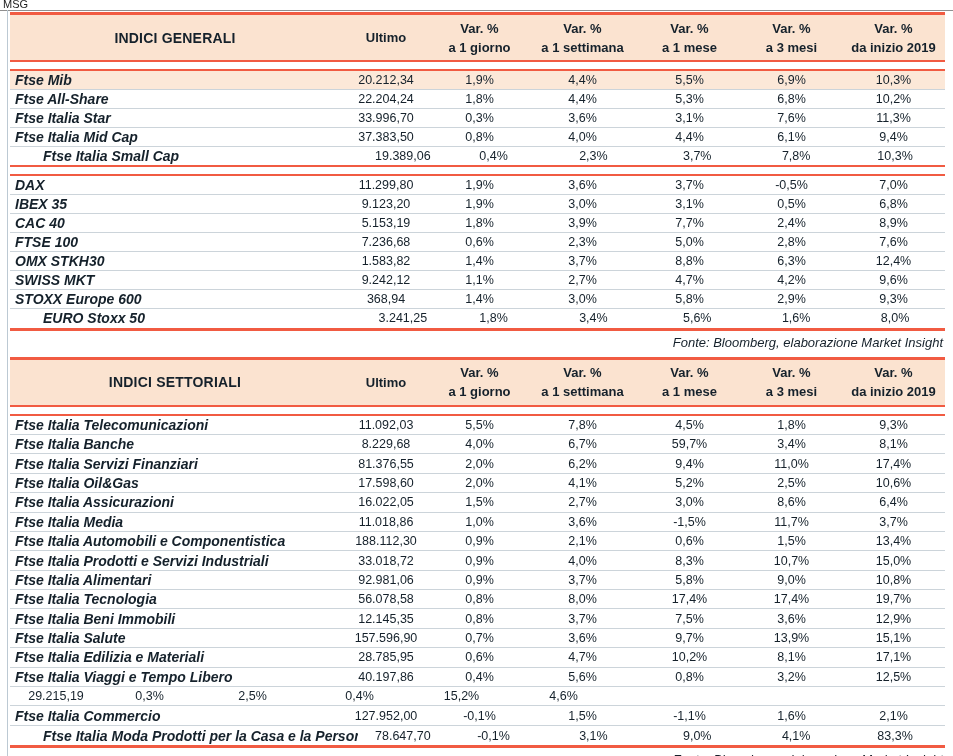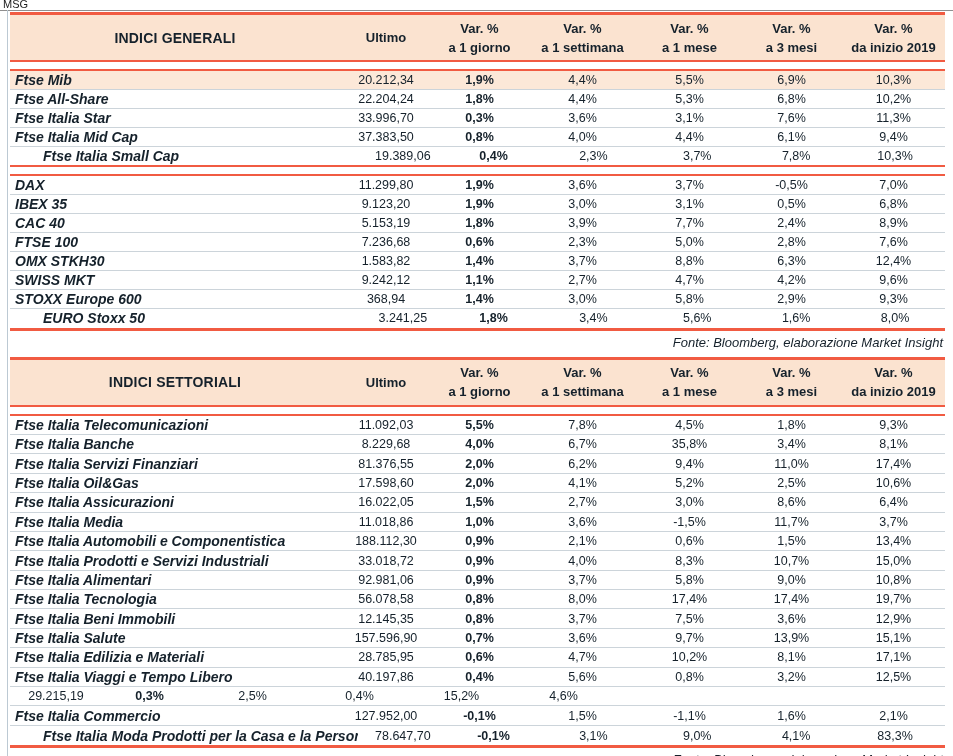--- a/index.html
+++ b/index.html
@@ -32,21 +32,21 @@
   .hcol{display:flex;flex-direction:column;justify-content:center;align-items:center;font-weight:bold;font-size:13px;line-height:19px;}
   .dline{height:7px;border-top:2px solid var(--red);border-bottom:2px solid var(--red);}
   .t-row{display:flex;border-bottom:1px solid var(--rowline);box-sizing:border-box;}
   [data-table-index="0"] .t-row{height:18.9px;}
   [data-table-index="1"] .t-row{height:19.4px;}
   .t-row.last{border-bottom:none;margin-left:28px;}
   .t-row.hl{background:var(--peach-row);}
   .t-row .c{display:flex;align-items:center;justify-content:center;}
   .t-row .name{justify-content:flex-start;padding-left:5px;font-weight:bold;font-style:italic;font-size:14px;white-space:nowrap;overflow:hidden;}
   .t-row .val{font-size:12.5px;}
-  .t-row .val.b{font-weight:bold;}
+  .t-row .val.b{font-weight:normal;}
   .fonte-row{text-align:right;padding:4px 2px 7px 0;font-style:italic;font-size:13px;}
 </style>
 </head>
 <body>
 
 <div class="top-edge"></div>
 <div class="left-edge"></div>
 <div class="msg">MSG</div>
 
 <div class="content">
@@ -242,21 +242,21 @@
           <div class="c c4 val">7,8%</div>
           <div class="c c5 val">4,5%</div>
           <div class="c c6 val">1,8%</div>
           <div class="c c7 val">9,3%</div>
         </div>
         <div class="t-row">
           <div class="c c1 name">Ftse Italia Banche</div>
           <div class="c c2 val">8.229,68</div>
           <div class="c c3 val b">4,0%</div>
           <div class="c c4 val">6,7%</div>
-          <div class="c c5 val">35,8%</div>
+          <div class="c c5 val">59,7%</div>
           <div class="c c6 val">3,4%</div>
           <div class="c c7 val">8,1%</div>
         </div>
         <div class="t-row">
           <div class="c c1 name">Ftse Italia Servizi Finanziari</div>
           <div class="c c2 val">81.376,55</div>
           <div class="c c3 val b">2,0%</div>
           <div class="c c4 val">6,2%</div>
           <div class="c c5 val">9,4%</div>
           <div class="c c6 val">11,0%</div>

